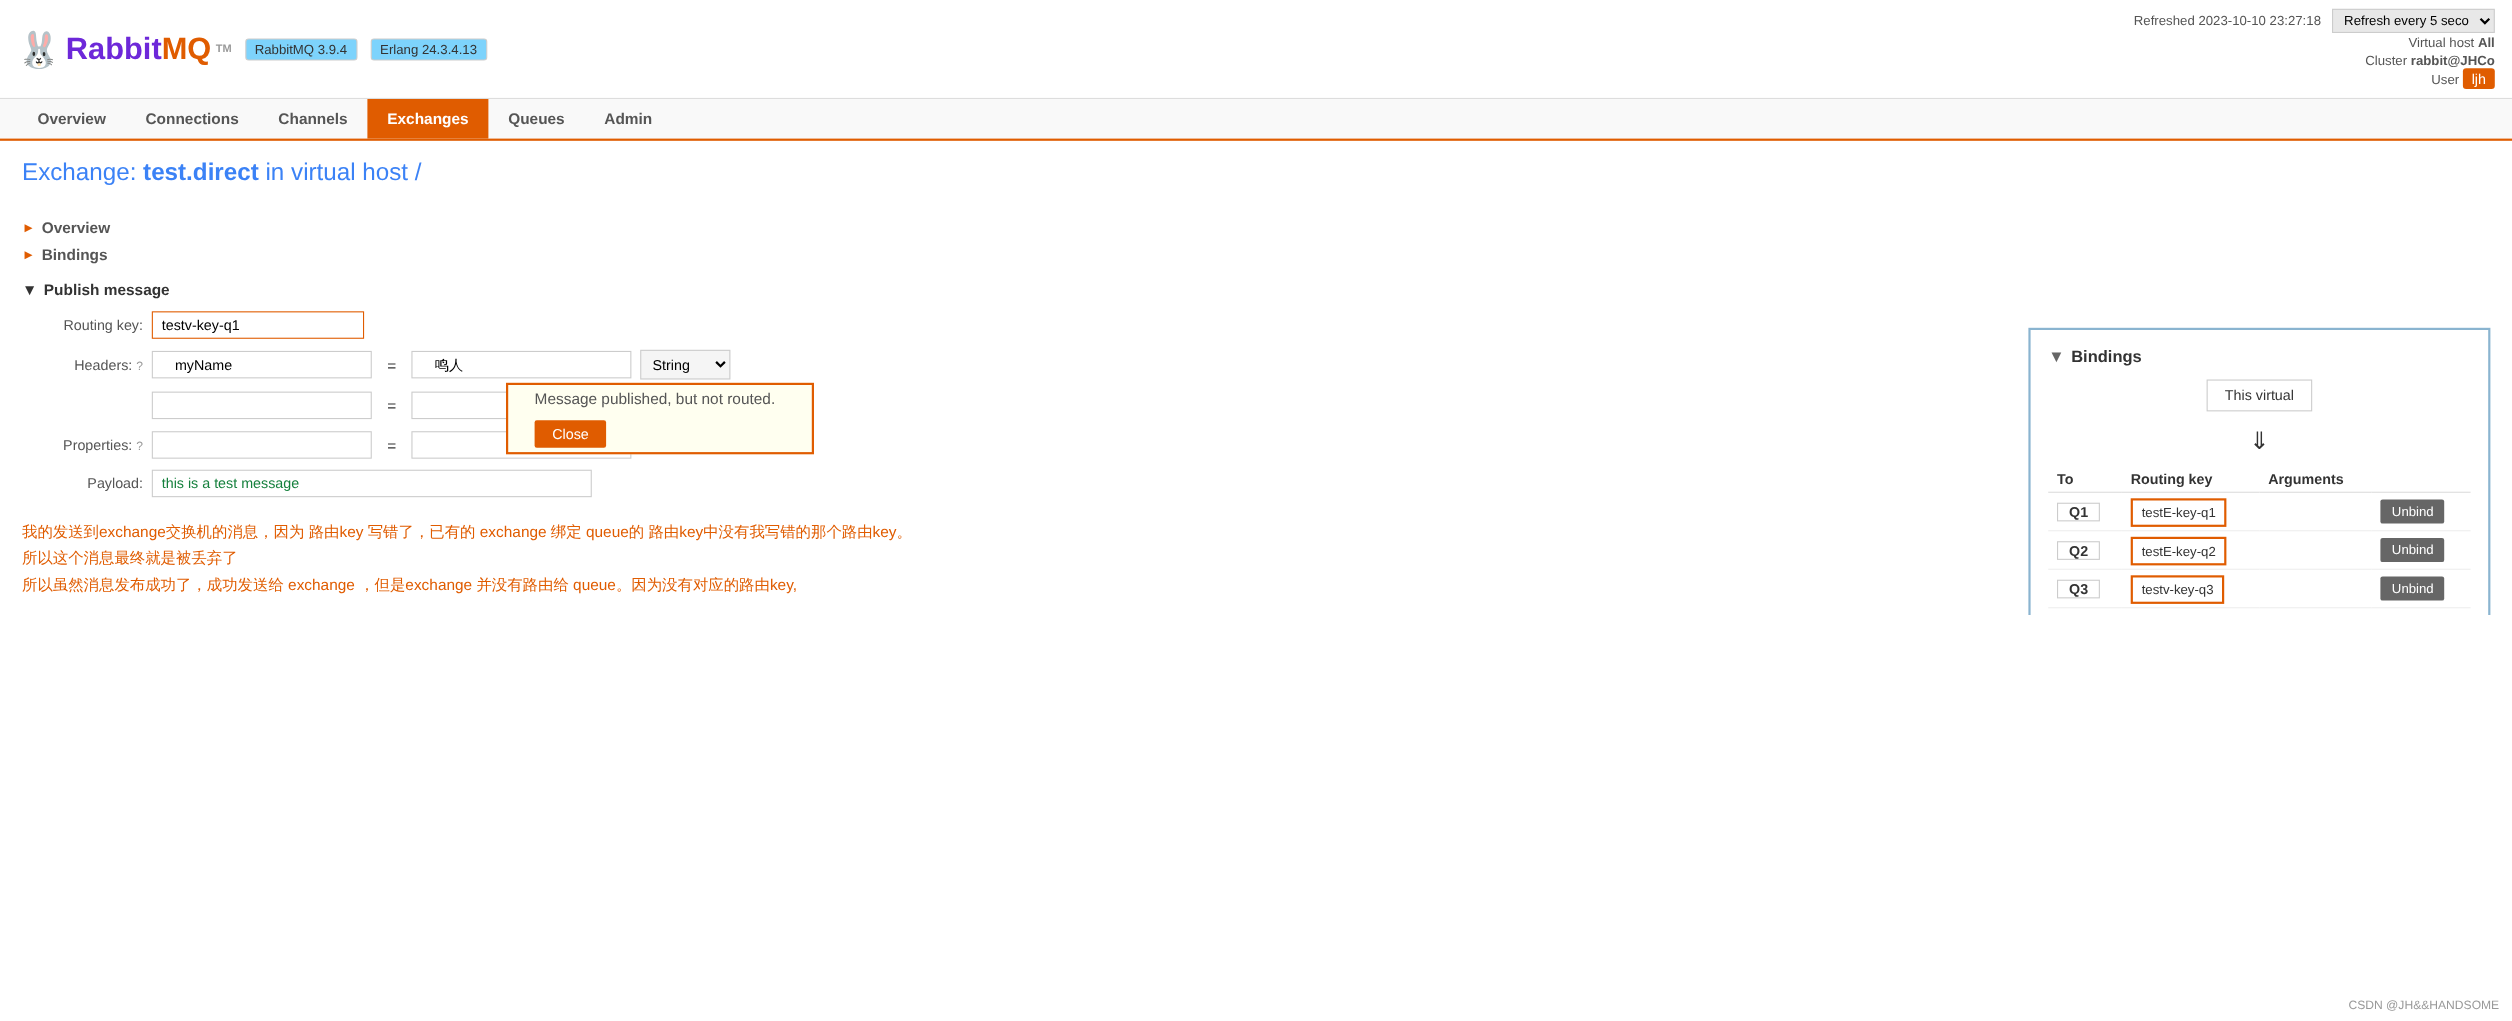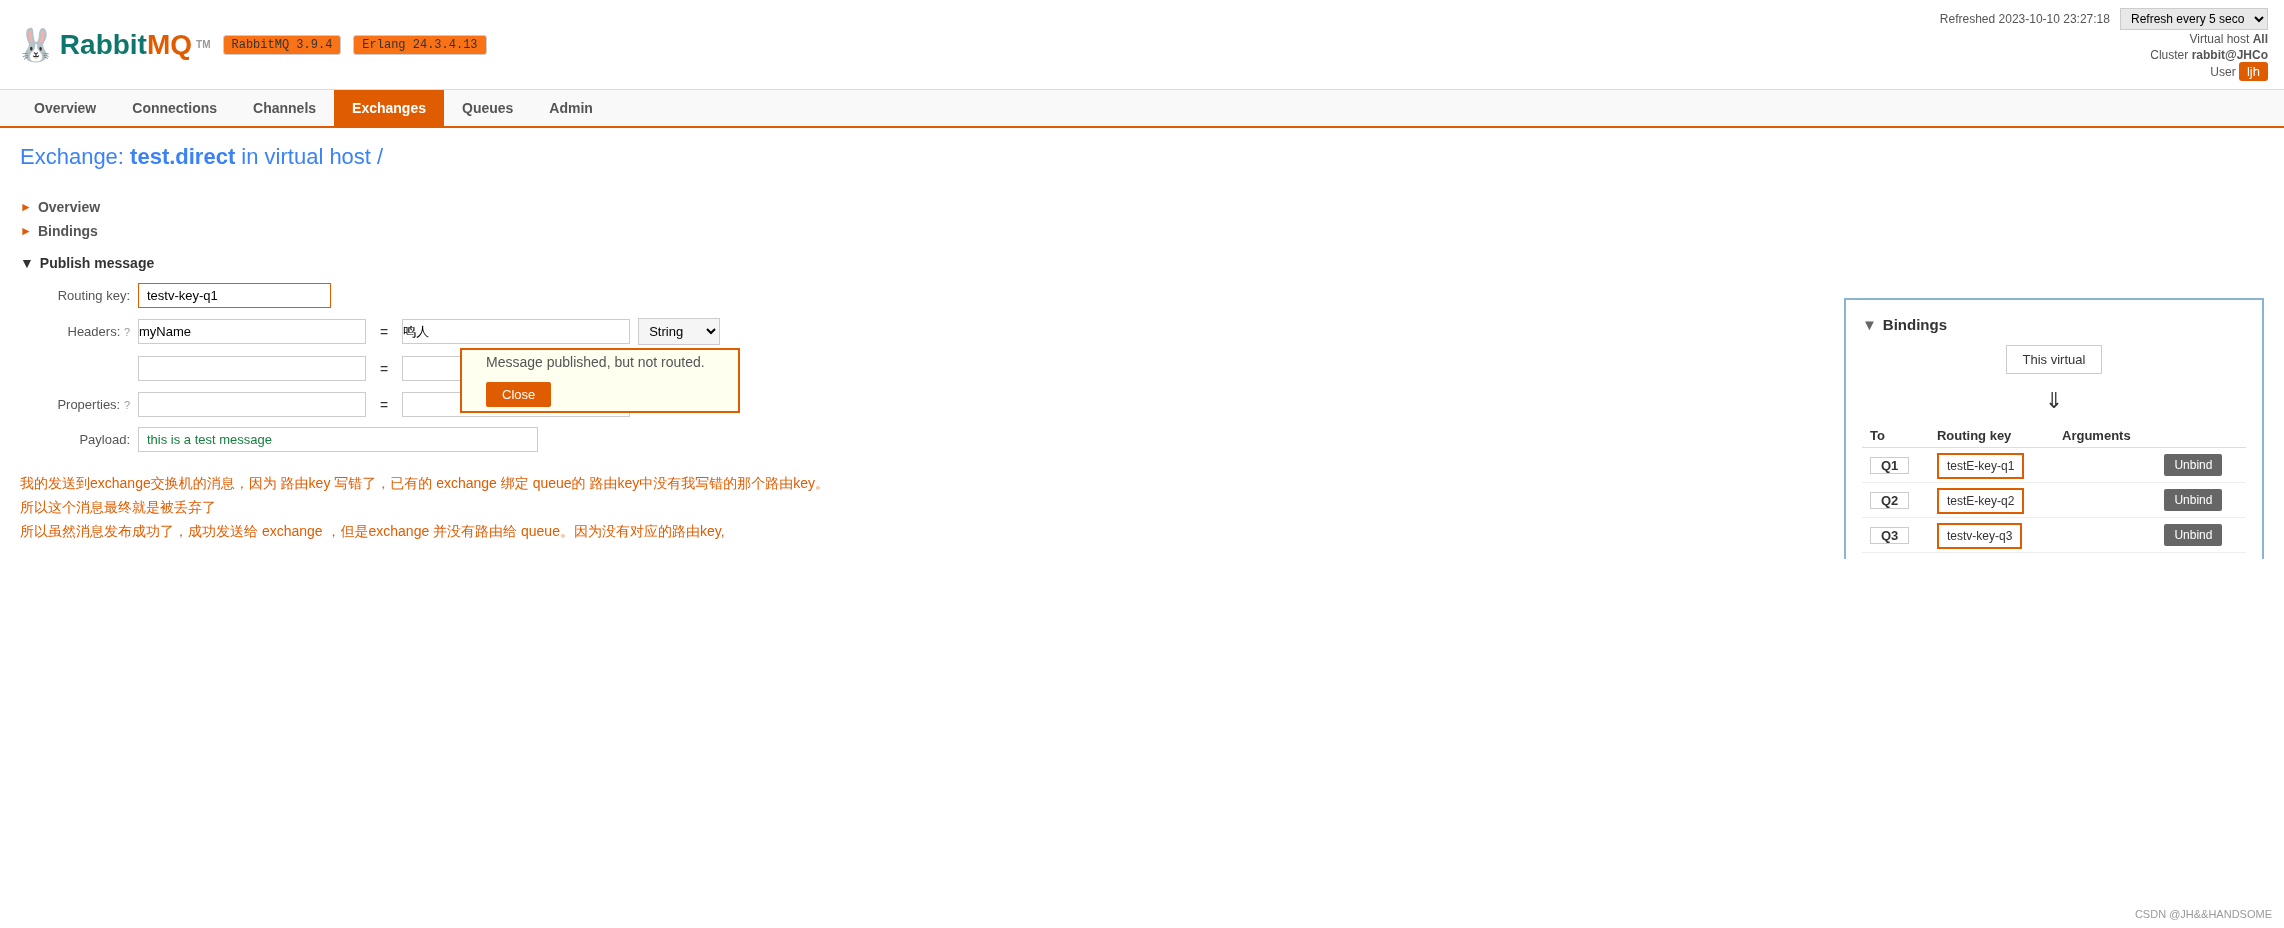--- a/index.html
+++ b/index.html
@@ -13,26 +13,25 @@
       padding: 8px 16px;
       border-bottom: 1px solid #ddd;
       background: #fff;
     }
     .logo-area { display: flex; align-items: center; gap: 12px; }
     .logo-rabbit { display: flex; align-items: center; gap: 4px; font-size: 28px; font-weight: bold; }
     .logo-rabbit .rabbit-icon { color: #e05c00; font-size: 32px; }
     .logo-rabbit .mq-part { color: #e05c00; }
     .logo-tm { font-size: 10px; color: #999; vertical-align: super; }
     .version-badge {
-      background: #f97316;
+      background: #7dd3fc;
       border: 1px solid #ccc;
       padding: 2px 8px;
       font-size: 12px;
       border-radius: 3px;
-      font-family: Liberation Mono, monospace;
     }
     .top-right { text-align: right; font-size: 12px; color: #555; }
     .top-right .refresh-select {
       background: #e8e8e8;
       border: 1px solid #ccc;
       padding: 2px 6px;
       font-size: 12px;
     }
     .top-right div { margin-bottom: 2px; }
 
@@ -99,21 +98,21 @@
     .form-row { display: flex; align-items: center; margin-bottom: 10px; gap: 8px; }
     .form-label { width: 110px; text-align: right; font-size: 13px; color: #555; flex-shrink: 0; }
     .form-input {
       border: 1px solid #e05c00;
       padding: 4px 8px;
       font-size: 13px;
       width: 193px;
       outline: none;
     }
     .form-eq { padding: 0 6px; font-size: 14px; }
-    .form-input-mid { border: 1px solid #ccc; padding: 4px 0; font-size: 13px; width: 228px; }
+    .form-input-mid { border: 1px solid #ccc; padding: 4px 20px; font-size: 13px; width: 200px; }
     .form-select {
       border: 1px solid #ccc;
       padding: 4px 6px;
       font-size: 13px;
       background: #f5f5f5;
     }
     .form-input-payload {
       border: 1px solid #ccc;
       padding: 4px 8px;
       font-size: 13px;
@@ -224,21 +223,21 @@
       color: #999;
     }
   </style>
 </head>
 <body>
 
 <div class="top-bar">
   <div class="logo-area">
     <div class="logo-rabbit">
       <span class="rabbit-icon">🐰</span>
-      <span><span style="color:#0f766e">Rabbit</span><span class="mq-part">MQ</span></span>
+      <span><span style="color:#6d28d9">Rabbit</span><span class="mq-part">MQ</span></span>
       <span class="logo-tm">TM</span>
     </div>
     <span class="version-badge">RabbitMQ 3.9.4</span>
     <span class="version-badge">Erlang 24.3.4.13</span>
   </div>
   <div class="top-right">
     <div>
       <span>Refreshed 2023-10-10 23:27:18</span>
       &nbsp;
       <select class="refresh-select">

